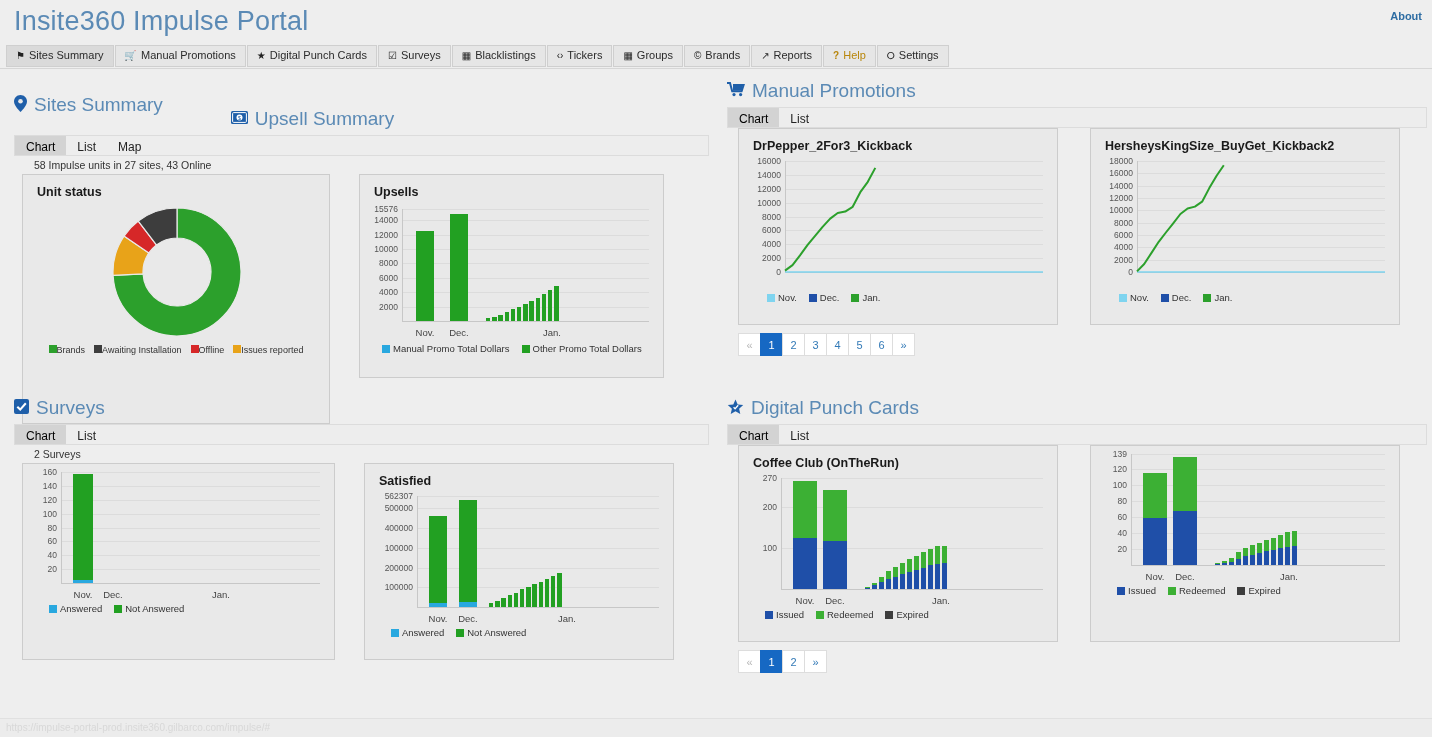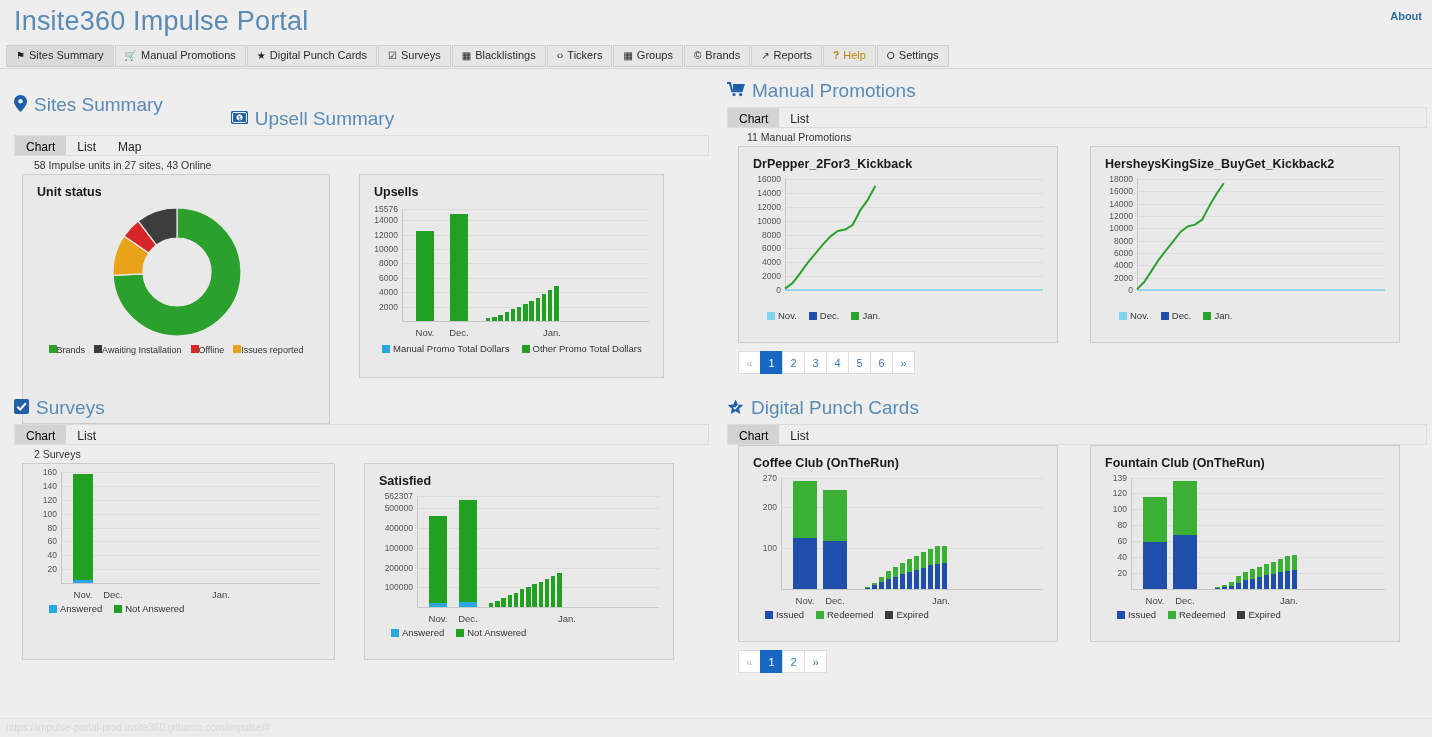--- a/index.html
+++ b/index.html
@@ -252,21 +252,20 @@
           <circle cx="7" cy="12.6" r="1.6" fill="#1f5fa9"></circle>
           <circle cx="13.6" cy="12.6" r="1.6" fill="#1f5fa9"></circle>
         </svg>
     </span>
     <span class="sec-title">Manual Promotions</span>
   </div>
   <div class="tabstrip" id="mp-tabs">
       <div class="tab active">Chart</div>
       <div class="tab">List</div>
     </div>
-  <div class="count-line">11 Manual Promotions</div>
 
   <div style="display:flex; gap:32px; margin-left:11px;">
     <div class="card" style="width:320px; height:197px;">
       <div class="card-title">DrPepper_2For3_Kickback</div>
       <div id="chart-drpepper" class="chart" style="width:100%; height:165px; position:relative;">
           <div class="gridline" style="left: 46px; top: 8px; width: 258px;"></div>
           <div class="ytick" style="top: 8px; width: 42px; left: 0px;">16000</div>
           <div class="gridline" style="left: 46px; top: 21.875px; width: 258px;"></div>
           <div class="ytick" style="top: 21.875px; width: 42px; left: 0px;">14000</div>
           <div class="gridline" style="left: 46px; top: 35.75px; width: 258px;"></div>
@@ -536,21 +535,20 @@
               <span>Redeemed</span>
             </div>
             <div class="li">
               <span class="swatch" style="background: rgb(61, 61, 61);"></span>
               <span>Expired</span>
             </div>
           </div>
         </div>
     </div>
     <div class="card" style="width:310px; height:197px;">
-      <div class="card-title">Fountain Club (OnTheRun)</div>
       <div id="chart-fountain" class="chart" style="width:100%; height:165px; position:relative;">
           <div class="gridline" style="left: 40px; top: 8px; width: 254px;"></div>
           <div class="ytick" style="top: 8px; width: 36px; left: 0px;">139</div>
           <div class="gridline" style="left: 40px; top: 23.1727px; width: 254px;"></div>
           <div class="ytick" style="top: 23.1727px; width: 36px; left: 0px;">120</div>
           <div class="gridline" style="left: 40px; top: 39.1439px; width: 254px;"></div>
           <div class="ytick" style="top: 39.1439px; width: 36px; left: 0px;">100</div>
           <div class="gridline" style="left: 40px; top: 55.1151px; width: 254px;"></div>
           <div class="ytick" style="top: 55.1151px; width: 36px; left: 0px;">80</div>
           <div class="gridline" style="left: 40px; top: 71.0863px; width: 254px;"></div>

